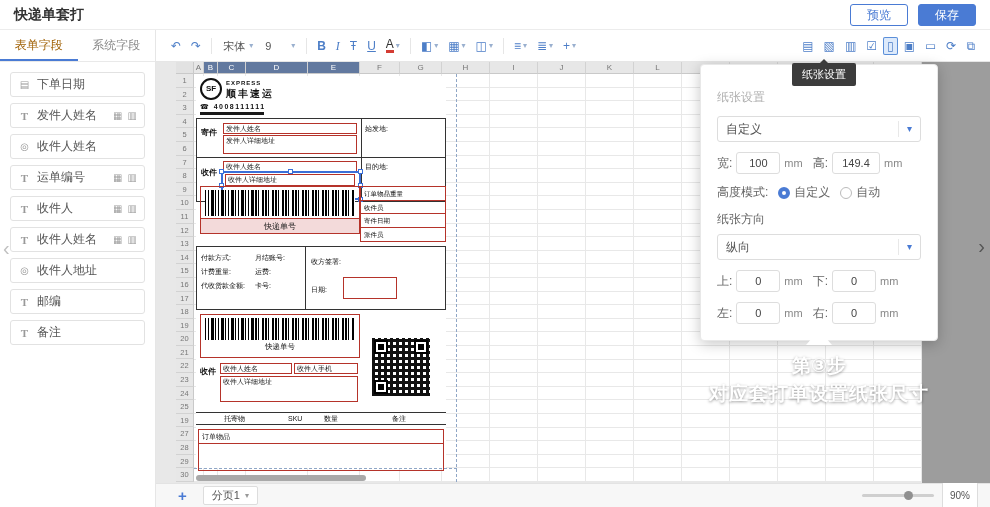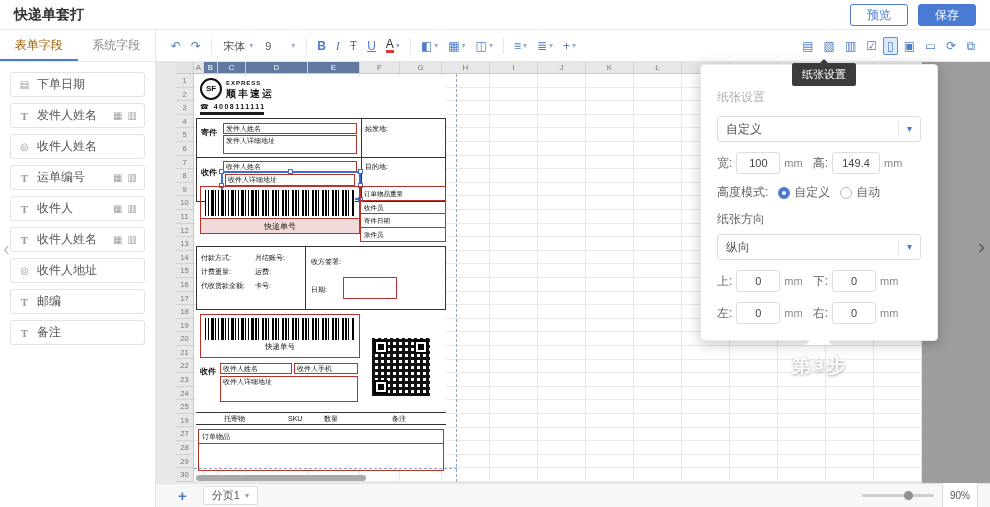--- a/index.html
+++ b/index.html
@@ -554,17 +554,18 @@
     </div>
   </div>
 
   <div class="tooltip">
     <span>纸张设置</span>
   </div>
 
   <div class="annotation">
     <div class="tri"></div>
     <div class="l1">第③步</div>
+    <div class="l2">对应套打单设置纸张尺寸</div>
   </div>
 
   <span class="edge-chevron left">‹</span>
   <span class="edge-chevron right">›</span>
 </div>
 
 </body></html>

